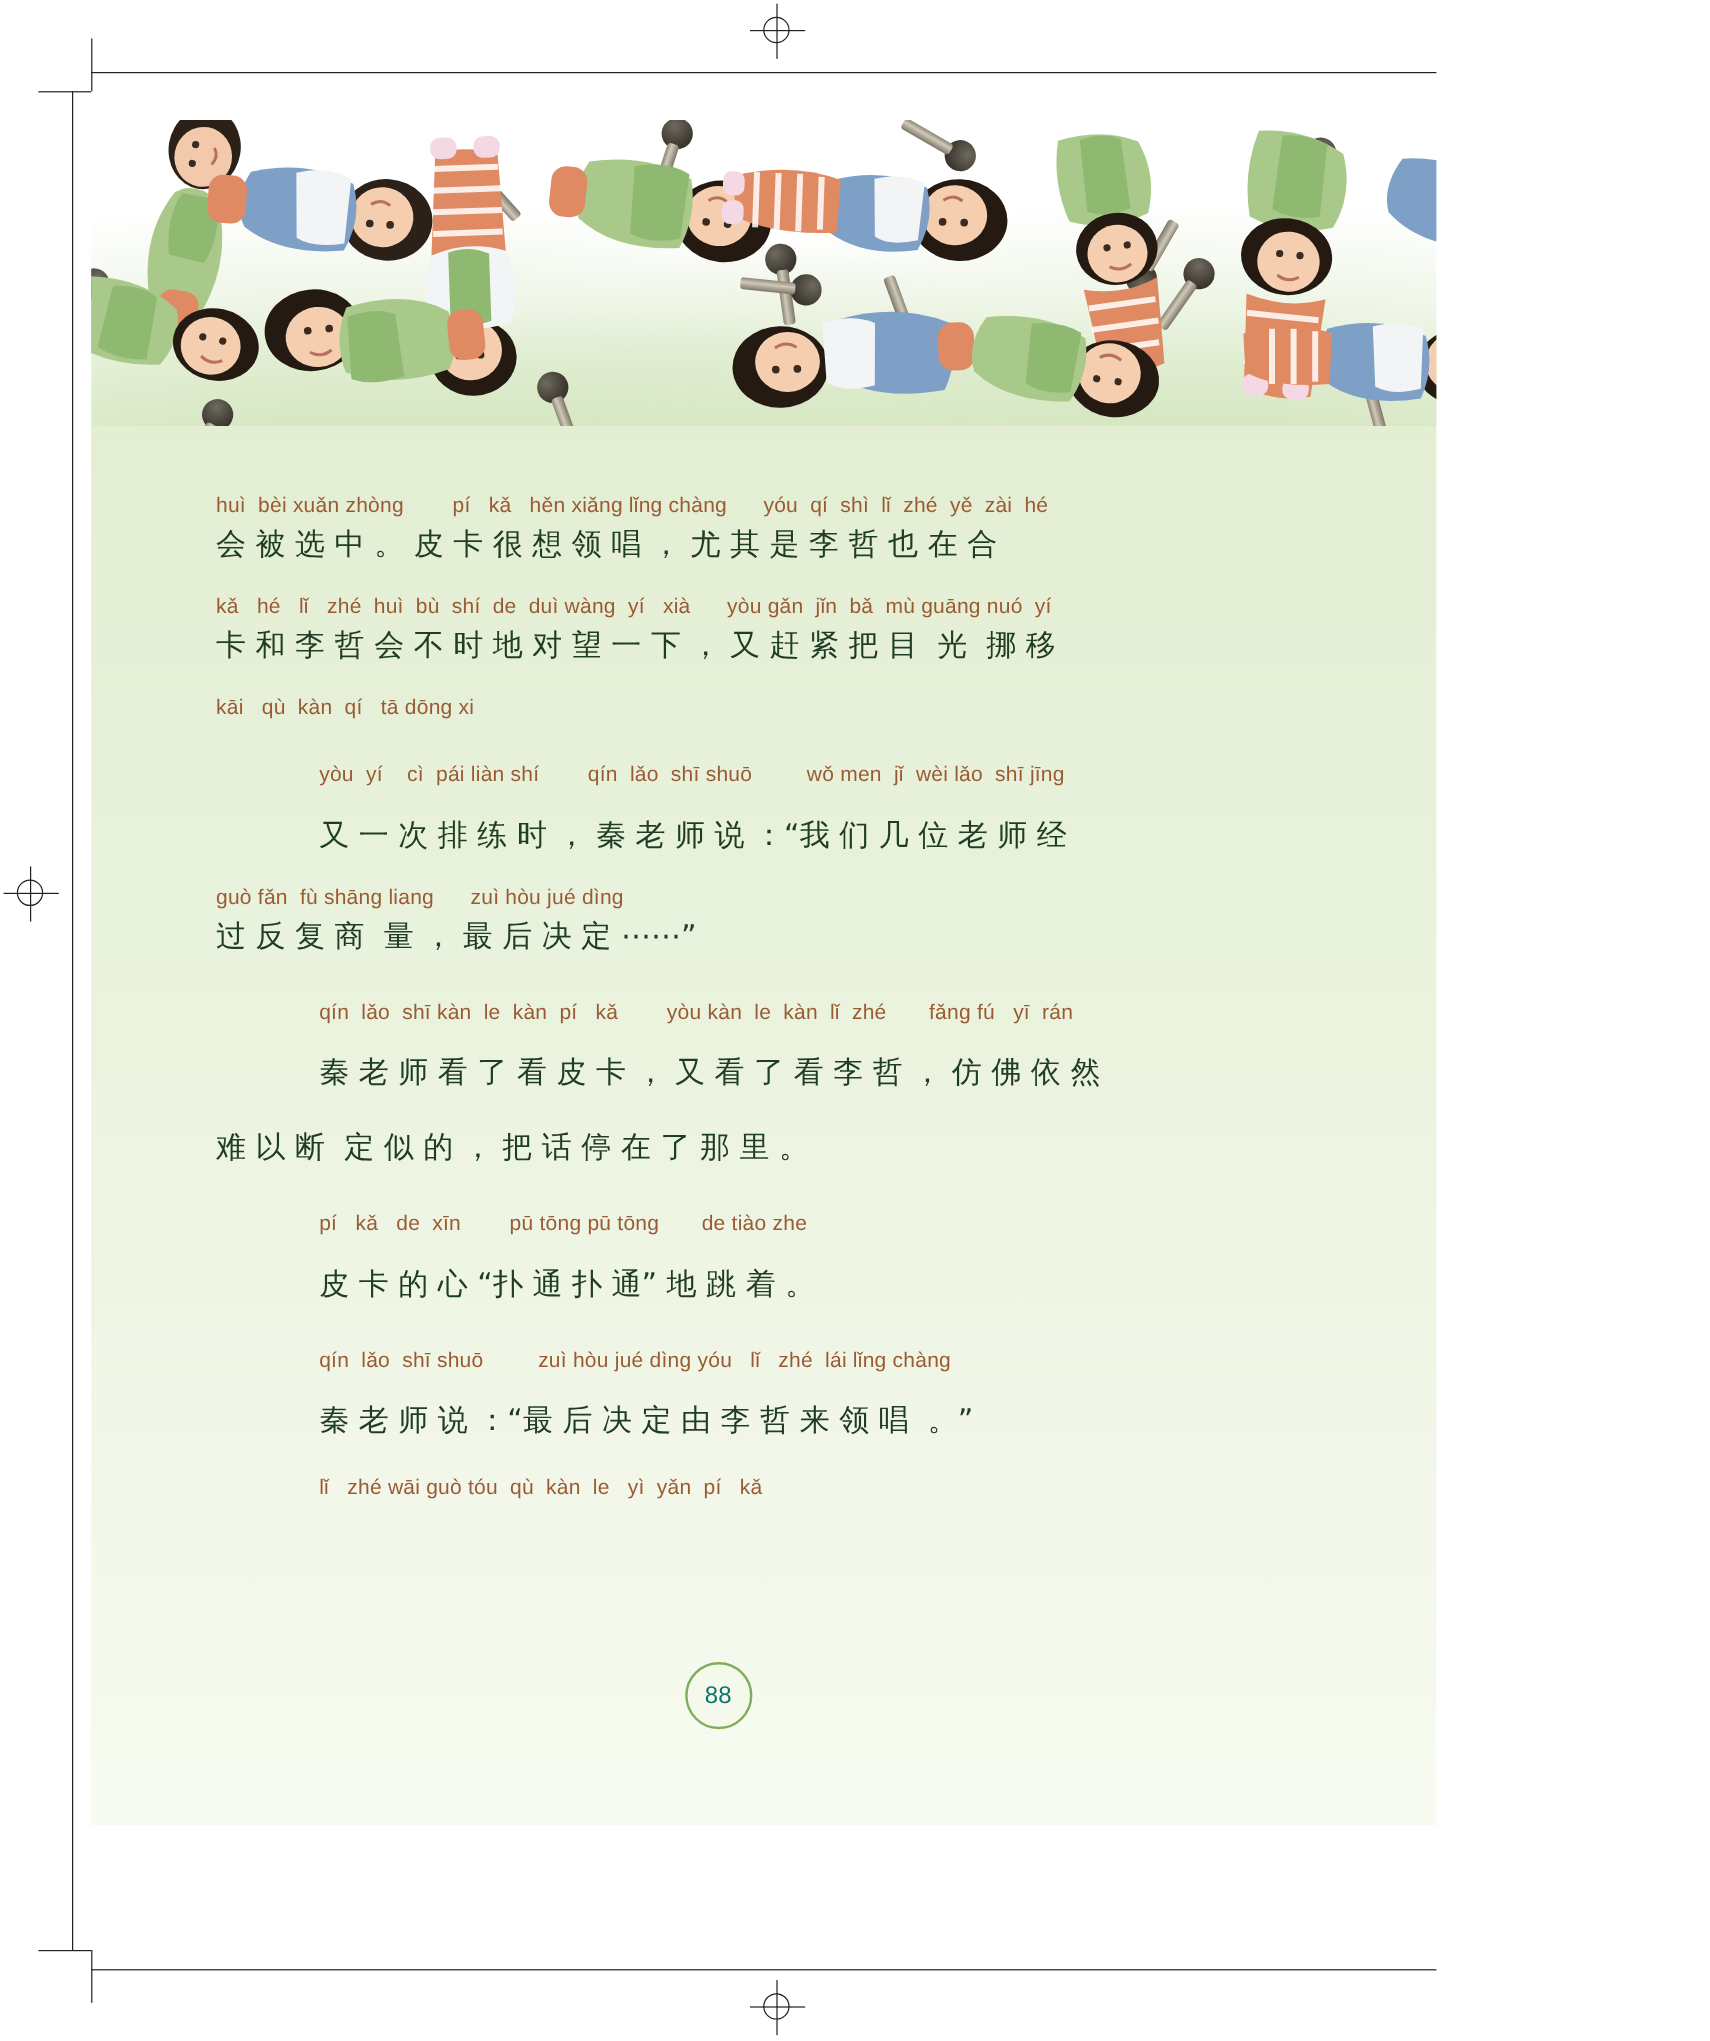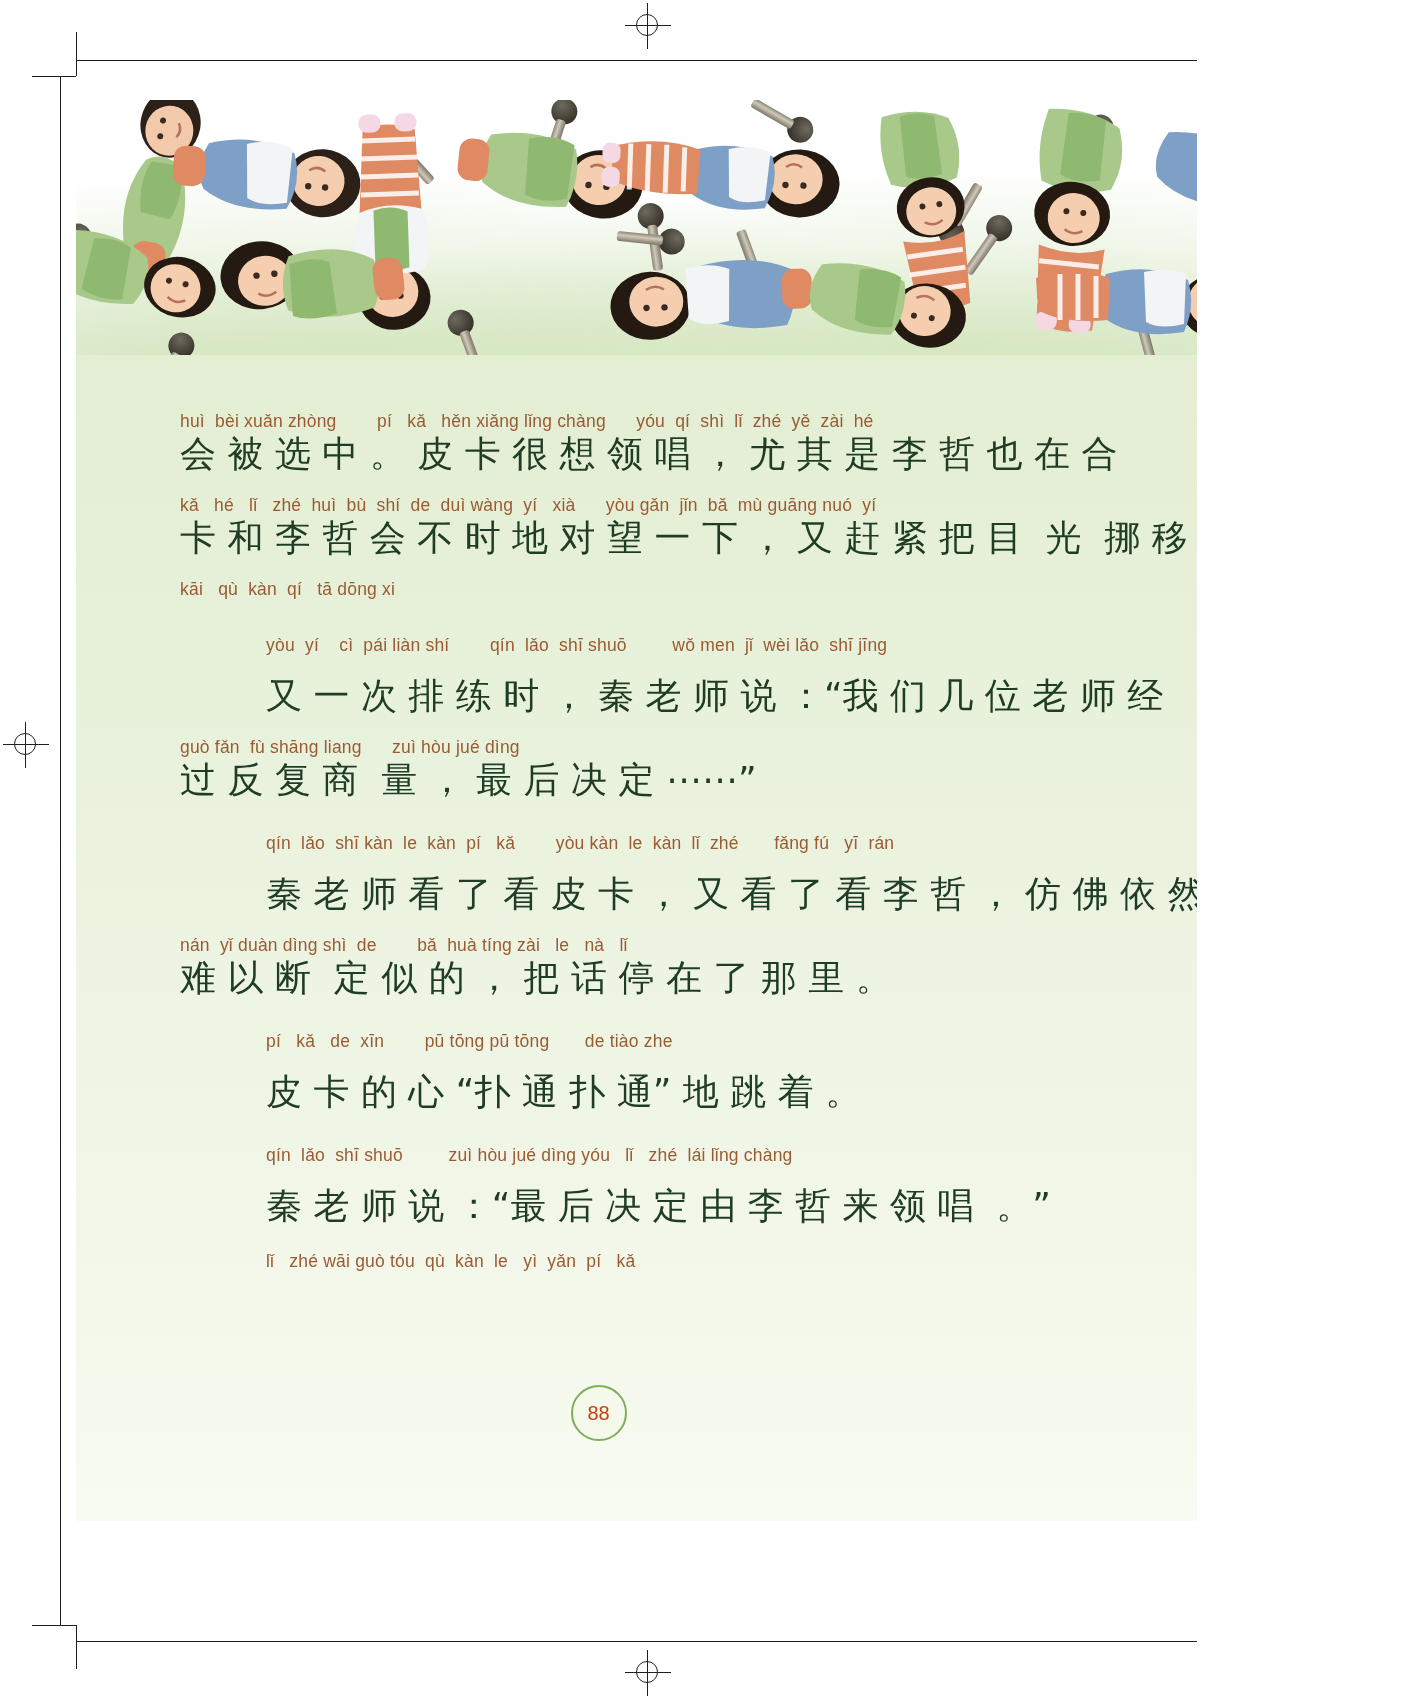--- a/index.html
+++ b/index.html
@@ -120,40 +120,40 @@
   }
   .pyrow {
     font-size: 17.5px;
     color: #9a5b33;
     letter-spacing: 0.2px;
     white-space: pre;
     height: 22px;
     line-height: 22px;
   }
   .hanrow {
-    font-size: 36px;
+    font-size: 25px;
     color: #1f3d24;
     white-space: pre;
     line-height: 44px;
     font-family: "DejaVu Sans", "Liberation Serif", serif;
   }
   .indent .pyrow, .indent .hanrow { padding-left: 86px; margin-top: 18px; }
 
   
   #pagenum {
     position: absolute;
     left: 50%;
     transform: translateX(-50%);
     top: 1385px;
     width: 52px;
     height: 52px;
     border-radius: 50%;
     border: 2px solid #7fae5a;
     background: #f4f9ec;
-    color: #c2410c;
+    color: #0f766e;
     font-size: 20px;
     display: flex;
     align-items: center;
     justify-content: center;
     font-family: "Liberation Sans", sans-serif;
   }
 </style>
 </head>
 <body>
 
@@ -499,21 +499,20 @@
       <div class="pyrow">guò fǎn  fù shāng liang      zuì hòu jué dìng</div>
       <div class="hanrow">过 反 复 商  量 ， 最 后 决 定 ⋯⋯”</div>
     </div>
 
     <div class="line indent">
       <div class="pyrow">qín  lǎo  shī kàn  le  kàn  pí   kǎ        yòu kàn  le  kàn  lǐ  zhé       fǎng fú   yī  rán</div>
       <div class="hanrow">秦 老 师 看 了 看 皮 卡 ， 又 看 了 看 李 哲 ， 仿 佛 依 然</div>
     </div>
 
     <div class="line" style="margin-bottom:30px;">
-      <div class="pyrow">nán  yǐ duàn dìng shì  de        bǎ  huà tíng zài   le   nà   lǐ</div>
       <div class="hanrow">难 以 断  定 似 的 ， 把 话 停 在 了 那 里 。</div>
     </div>
 
     <div class="line indent" style="margin-bottom:30px;">
       <div class="pyrow">pí   kǎ   de  xīn        pū tōng pū tōng       de tiào zhe</div>
       <div class="hanrow">皮 卡 的 心 “扑 通 扑 通” 地 跳 着 。</div>
     </div>
 
     <div class="line indent" style="margin-bottom:22px;">
       <div class="pyrow">qín  lǎo  shī shuō         zuì hòu jué dìng yóu   lǐ   zhé  lái lǐng chàng</div>

